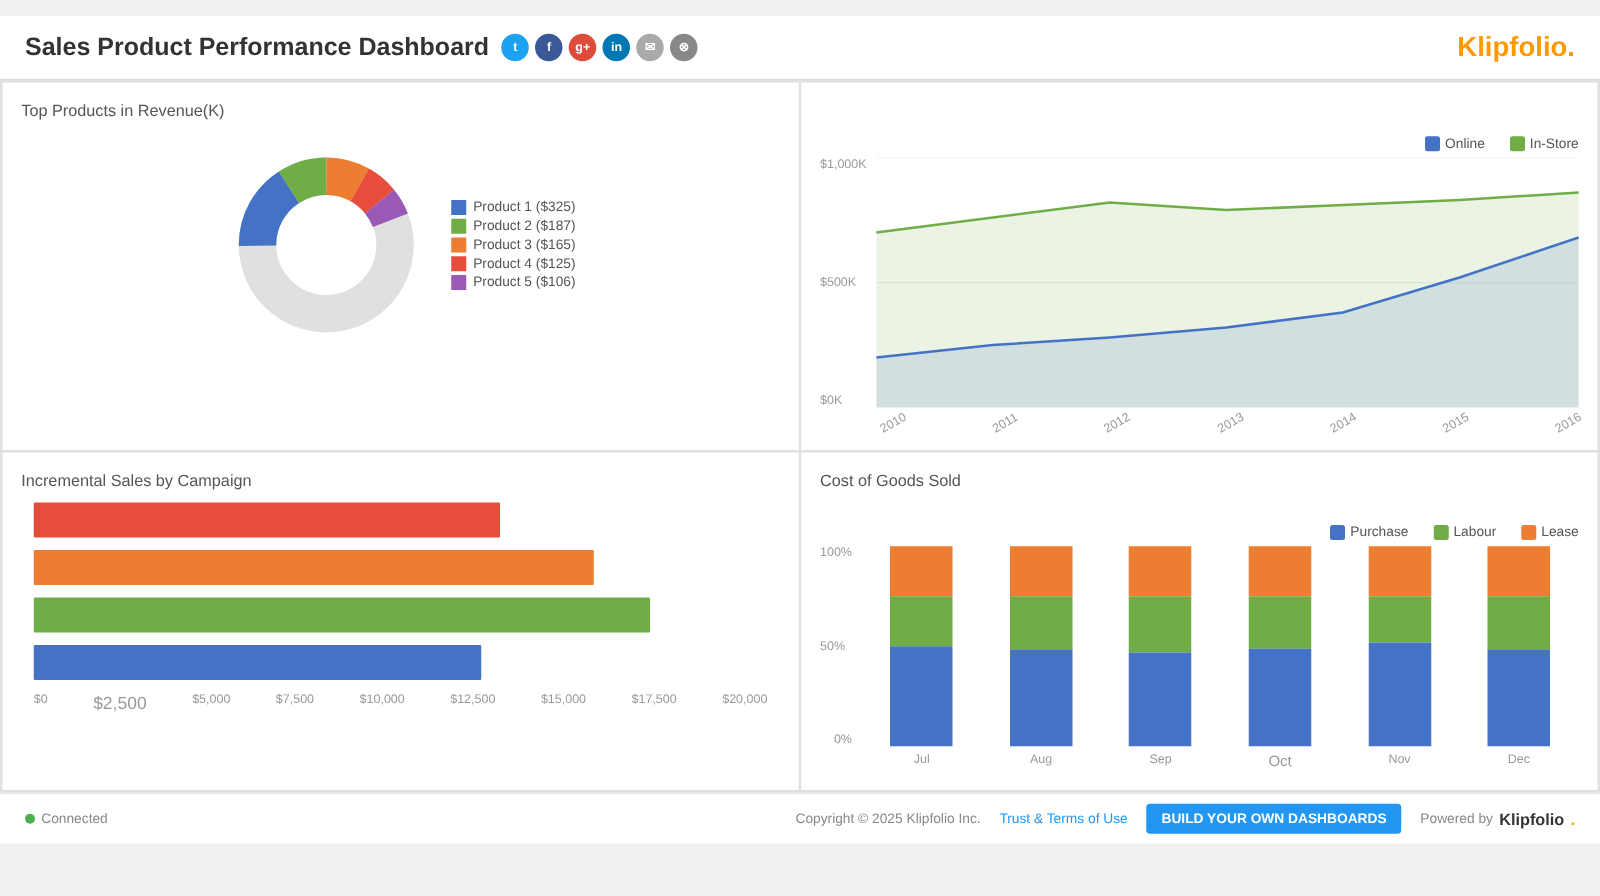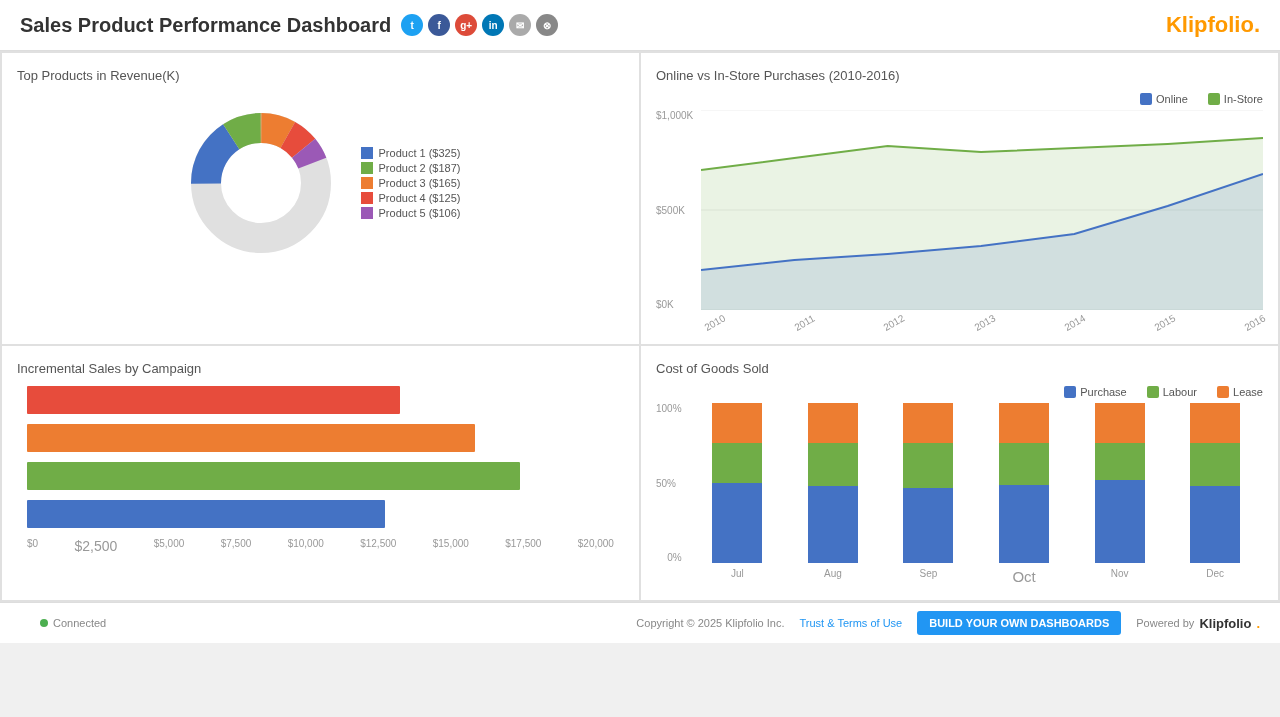--- a/index.html
+++ b/index.html
@@ -5,20 +5,21 @@
     * { box-sizing: border-box; margin: 0; padding: 0; }
     body { font-family: Arial, sans-serif; background: #f0f0f0; color: #333; font-size: 12px; }
 
     .header {
       background: #fff;
       padding: 12px 20px;
       display: flex;
       align-items: center;
       justify-content: space-between;
       border-bottom: 1px solid #ddd;
+      margin-top: 13px;
     }
     .header-left { display: flex; align-items: center; gap: 10px; }
     .header-title { font-size: 20px; font-weight: bold; color: #333; }
     .social-icons { display: flex; gap: 5px; }
     .social-icon {
       width: 22px; height: 22px; border-radius: 50%;
       display: flex; align-items: center; justify-content: center;
       font-size: 10px; font-weight: bold; color: #fff; cursor: pointer;
     }
     .klipfolio-logo { font-size: 22px; font-weight: bold; color: #333; }
@@ -31,36 +32,36 @@
       position: relative;
     }
     .card-title { font-size: 13px; color: #555; margin-bottom: 10px; font-weight: normal; }
 
     
     .donut-section { display: flex; align-items: center; justify-content: center; gap: 20px; padding: 10px 0; }
     .donut-container { position: relative; width: 160px; height: 160px; }
     .donut-legend { display: flex; flex-direction: column; gap: 3px; }
     .legend-item { display: flex; align-items: center; gap: 6px; font-size: 11px; color: #555; }
     .legend-color { width: 12px; height: 12px; }
-    .chart-legend { display: flex; justify-content: flex-end; gap: 20px; margin-bottom: 5px; }
+    .chart-legend { display: flex; justify-content: flex-end; gap: 20px; margin-bottom: 5px; margin-top: 28px; }
     .legend-dot { width: 12px; height: 12px; border-radius: 2px; display: inline-block; margin-right: 4px; }
     .legend-text { font-size: 11px; color: #555; display: flex; align-items: center; }
     .bar-legend { display: flex; gap: 15px; justify-content: center; margin-bottom: 10px; flex-wrap: wrap; }
 
     .footer {
       background: #fff;
       padding: 8px 20px;
       display: flex;
       align-items: center;
       justify-content: space-between;
       border-top: 1px solid #ddd;
       font-size: 11px;
       color: #888;
     }
-    .connected { display: flex; align-items: center; gap: 5px; margin-left: 20px; }
+    .connected { display: flex; align-items: center; gap: 5px; }
     .connected-dot { width: 8px; height: 8px; background: #4CAF50; border-radius: 50%; }
     .footer-right { display: flex; align-items: center; gap: 15px; }
     .build-btn {
       background: #2196F3;
       color: #fff;
       padding: 6px 12px;
       border: none;
       border-radius: 3px;
       font-size: 11px;
       font-weight: bold;
@@ -129,21 +130,20 @@
         </div>
         <div class="legend-item">
           <div class="legend-color" style="background:#9B59B6"></div>
           <span>Product 5 ($106)</span>
         </div>
       </div>
     </div>
   </div>
 
   <div class="card">
-    <div class="card-title">Online vs In-Store Purchases (2010-2016)</div>
     <div class="chart-legend">
       <span class="legend-text">
         <span class="legend-dot" style="background:#4472C4"></span>
         Online
       </span>
       <span class="legend-text">
         <span class="legend-dot" style="background:#70AD47"></span>
         In-Store
       </span>
     </div>
@@ -285,21 +285,21 @@
               <div style="background:#70AD47;flex:27"></div>
               <div style="background:#4472C4;flex:48"></div>
             </div>
           </div>
         </div>
 
         <div style="display:flex;justify-content:space-around;margin-top:5px;">
           <span style="font-size:10px;color:#999;width:50px;text-align:center">Jul</span>
           <span style="font-size:10px;color:#999;width:50px;text-align:center">Aug</span>
           <span style="font-size:10px;color:#999;width:50px;text-align:center">Sep</span>
-          <span style="font-size:15px;color:#999;width:50px;text-align:center">Oct</span>
+          <span style="font-size:12px;color:#999;width:50px;text-align:center">Oct</span>
           <span style="font-size:10px;color:#999;width:50px;text-align:center">Nov</span>
           <span style="font-size:10px;color:#999;width:50px;text-align:center">Dec</span>
         </div>
       </div>
     </div>
   </div>
 
 </div>
 
 <div class="footer">

